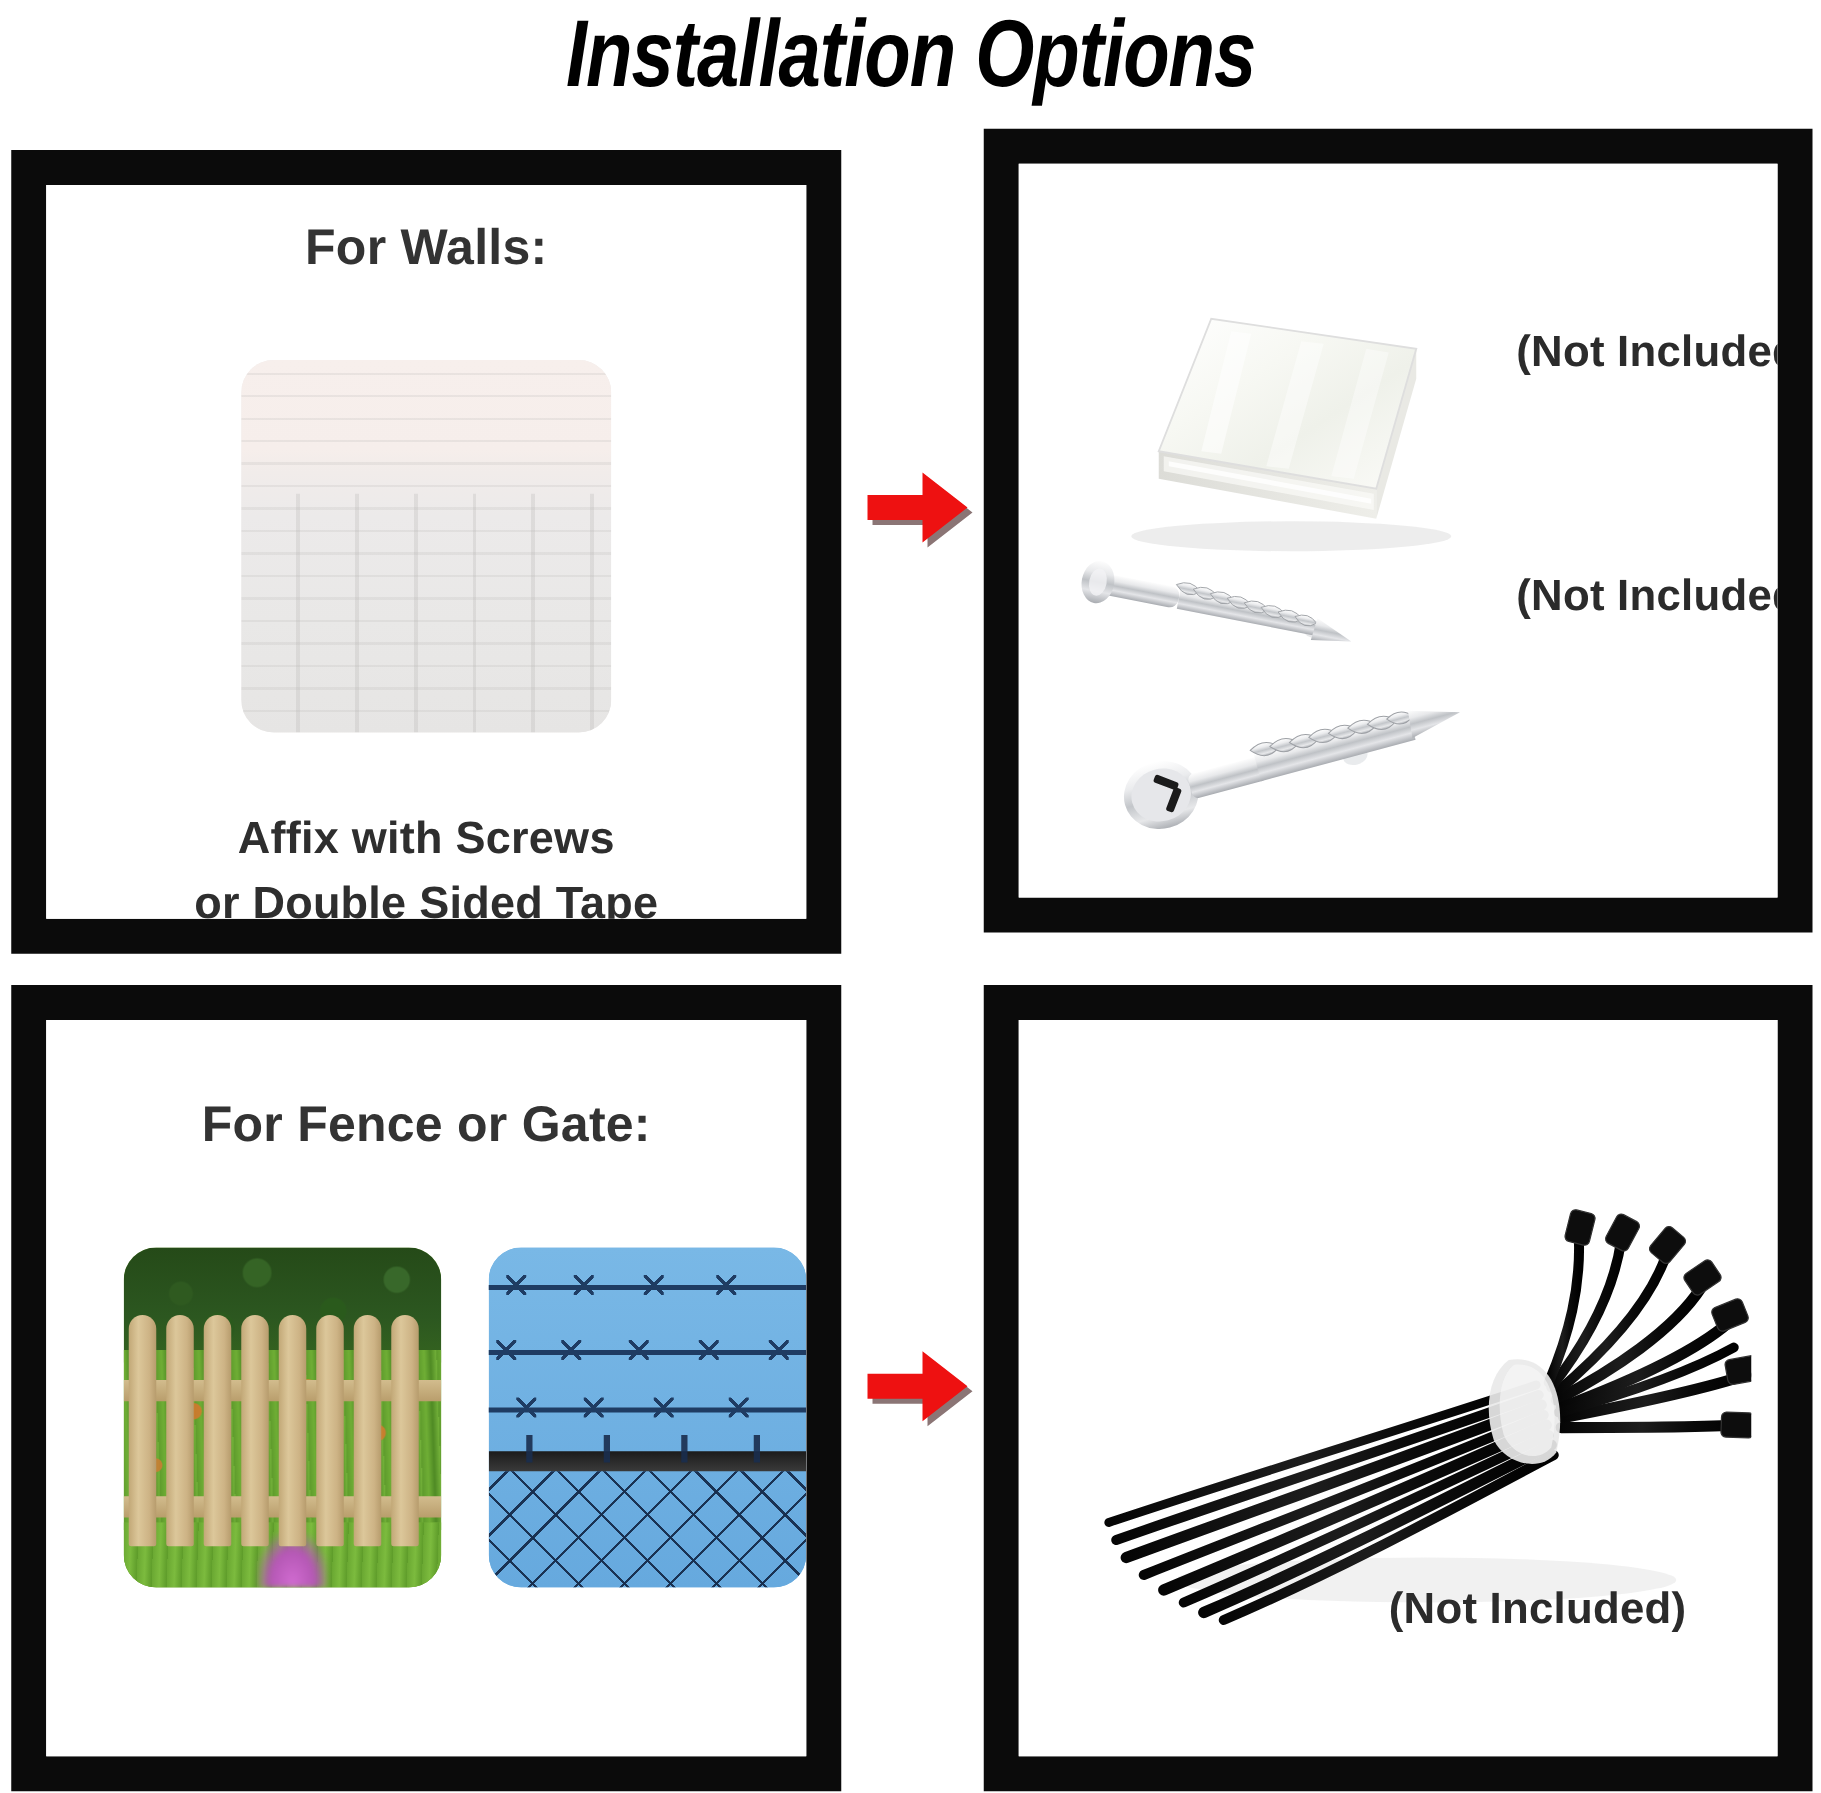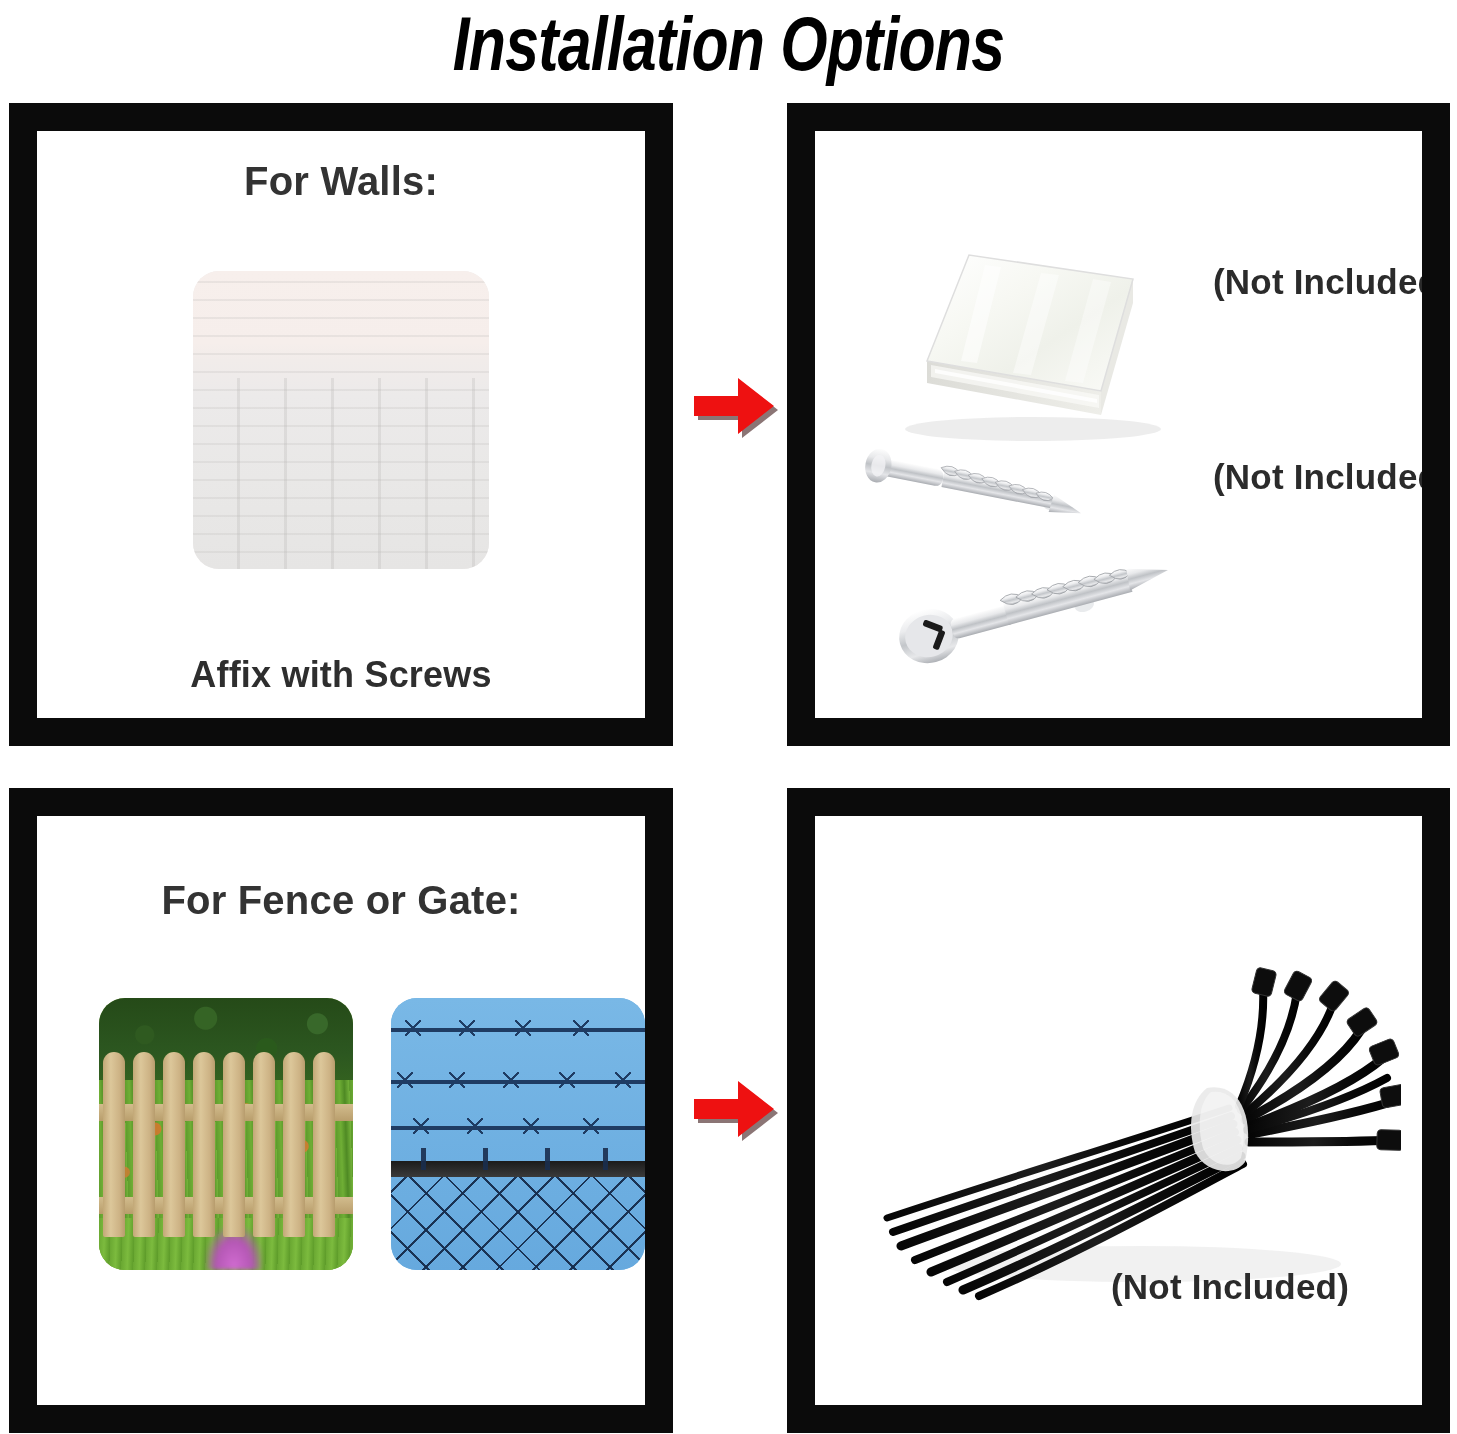--- a/index.html
+++ b/index.html
@@ -41,21 +41,21 @@
     background: #ffffff;
     border: 28px solid #0b0b0b;
   }
   .panel-inner {
     position: relative;
     width: 100%;
     height: 100%;
     background: #ffffff;
     overflow: hidden;
   }
-  #panel-walls      { left: 9px;   top: 103px;  width: 664px;  height: 643px; }
+  #panel-walls      { left: 9px;   top: 120px;  width: 664px;  height: 643px; }
   #panel-wall-hw    { left: 787px; top: 103px;  width: 663px;  height: 643px; }
   #panel-fence      { left: 9px;   top: 788px;  width: 664px;  height: 645px; }
   #panel-fence-hw   { left: 787px; top: 788px;  width: 663px;  height: 645px; }
 
   
   .panel-heading {
     position: absolute;
     left: 0; width: 100%;
     text-align: center;
     font-size: 40px;
@@ -228,21 +228,22 @@
 
   <div class="panel" id="panel-walls">
     <div class="panel-inner">
 
       <div class="panel-heading" style="top:26px;">For Walls:</div>
 
       <div class="thumb" style="left:156px; top:140px; width:296px; height:298px;">
         <div class="wall-tex"></div>
       </div>
 
-      <div class="caption" style="top:499px;margin-top:22px;">Affix with Screws</div>
+      <div class="caption" style="top:499px;">Affix with Screws</div>
+      <div class="caption" style="top:551px;">or Double Sided Tape</div>
 
     </div>
   </div>
 
   <div class="arrow" style="left:690px; top:372px;">
     <svg width="90" height="70" viewBox="0 0 90 70">
       <path d="M4 24 L48 24 L48 6 L84 34 L48 62 L48 44 L4 44 Z" fill="#2b0404" transform="translate(4,4)" opacity="0.55"></path>
       <path d="M4 24 L48 24 L48 6 L84 34 L48 62 L48 44 L4 44 Z" fill="#ee1111"></path>
     </svg>
   </div>

